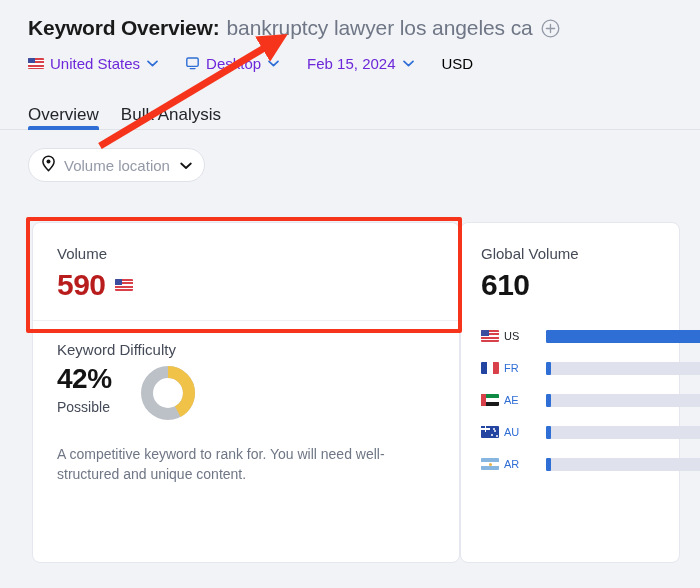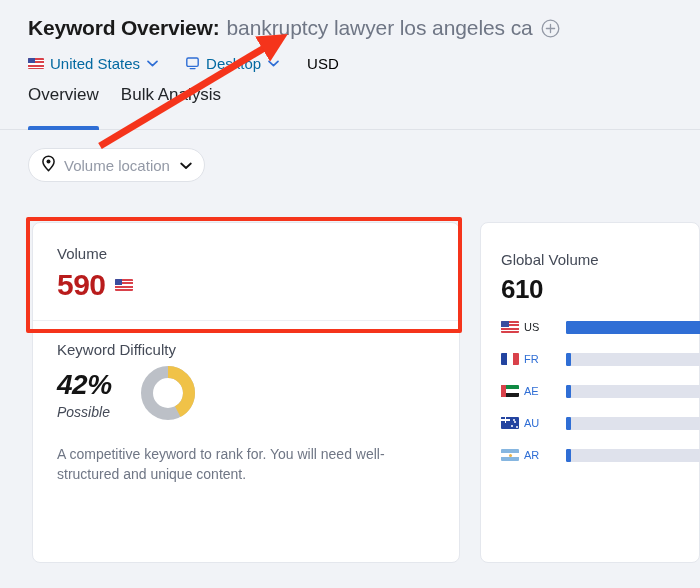--- a/index.html
+++ b/index.html
@@ -58,21 +58,21 @@
     display: flex;
     align-items: center;
     margin-top: 12px;
     height: 22px;
   }
 
   .filter-item {
     display: flex;
     align-items: center;
     font-size: 15px;
-    color: #0369a1;
+    color: #6d28d9;
     margin-right: 28px;
     cursor: pointer;
   }
 
   .filter-item.plain {
     color: #000000;
     cursor: default;
   }
 
   .mini-icon {
@@ -93,21 +93,21 @@
     align-items: flex-end;
     margin-top: 20px;
     border-bottom: 1px solid #dfe2e8;
     padding-left: 28px;
     height: 36px;
   }
 
   .tab {
     font-size: 17px;
     color: #222529;
-    padding-bottom: 24px;
+    padding-bottom: 4px;
     margin-right: 22px;
     cursor: pointer;
     position: relative;
   }
 
   .tab.active::after {
     content: "";
     position: absolute;
     left: 0;
     right: 0;
@@ -139,21 +139,20 @@
     margin: 0 10px 0 8px;
   }
 
   
   .cards {
     position: absolute;
     top: 222px;
     left: 32px;
     right: 0;
     display: flex;
-    gap: 20px;
   }
 
   .card {
     background: #ffffff;
     border: 1px solid #e4e7ed;
     border-radius: 8px;
   }
 
   .card-left {
     width: 428px;
@@ -195,22 +194,21 @@
 
   .metric-value-flag {
     font-size: 14px;
     margin-left: 9px;
     line-height: 1;
   }
 
   
   .kd-row {
     display: flex;
-    align-items: center;
-    font-style: italic;
+    align-items: flex-start;
   }
 
   .kd-left {
     min-width: 66px;
   }
 
   .kd-percent {
     font-size: 28px;
     font-weight: bold;
     color: #141414;
@@ -232,35 +230,35 @@
   .kd-desc {
     margin-top: 18px;
     font-size: 14px;
     line-height: 1.45;
     color: #6f7685;
     max-width: 372px;
   }
 
   
   .gv-block {
-    padding: 28px 0 0 20px;
+    padding: 22px 0 0 20px;
   }
 
   .gv-label {
     font-size: 15px;
     color: #444a57;
     margin-bottom: 6px;
   }
 
   .gv-value {
-    font-size: 26px;
+    font-size: 30px;
     font-weight: bold;
     color: #141414;
     letter-spacing: -0.5px;
-    margin-bottom: 14px;
+    margin-bottom: 26px;
   }
 
   .gv-list {
     display: flex;
     flex-direction: column;
     gap: 16px;
   }
 
   .gv-row {
     display: flex;
@@ -457,20 +455,28 @@
         </svg>
       </span>
       <span>Desktop</span>
       <span class="caret">
         <svg width="11" height="7" viewBox="0 0 11 7">
           <path d="M1 1.3 L5.5 5.6 L10 1.3" fill="none" stroke="#2f6ed5" stroke-width="1.7" stroke-linecap="round" stroke-linejoin="round"></path>
         </svg>
       </span>
     </div>
 
+    <div class="filter-item">
+      <span>Feb 15, 2024</span>
+      <span class="caret">
+        <svg width="11" height="7" viewBox="0 0 11 7">
+          <path d="M1 1.3 L5.5 5.6 L10 1.3" fill="none" stroke="#2f6ed5" stroke-width="1.7" stroke-linecap="round" stroke-linejoin="round"></path>
+        </svg>
+      </span>
+    </div>
 
     <div class="filter-item plain">
       <span>USD</span>
     </div>
 
   </div>
 </div>
 
 <div class="tabs">
   <div class="tab active">

